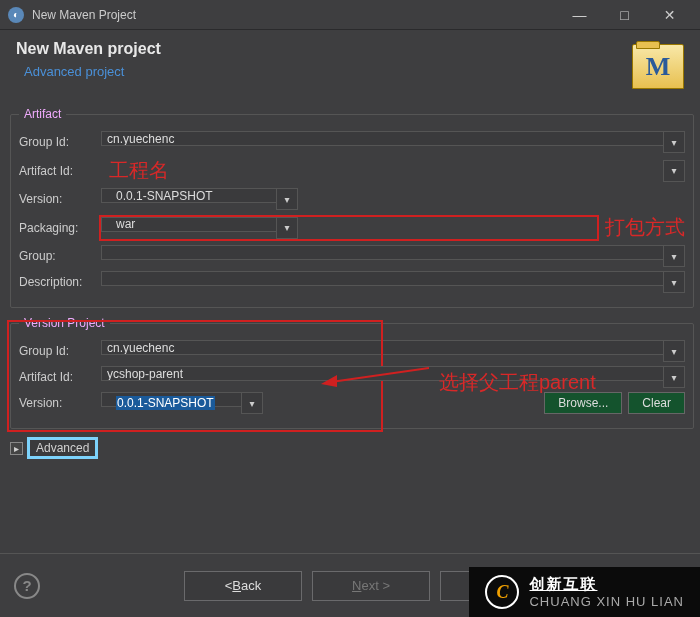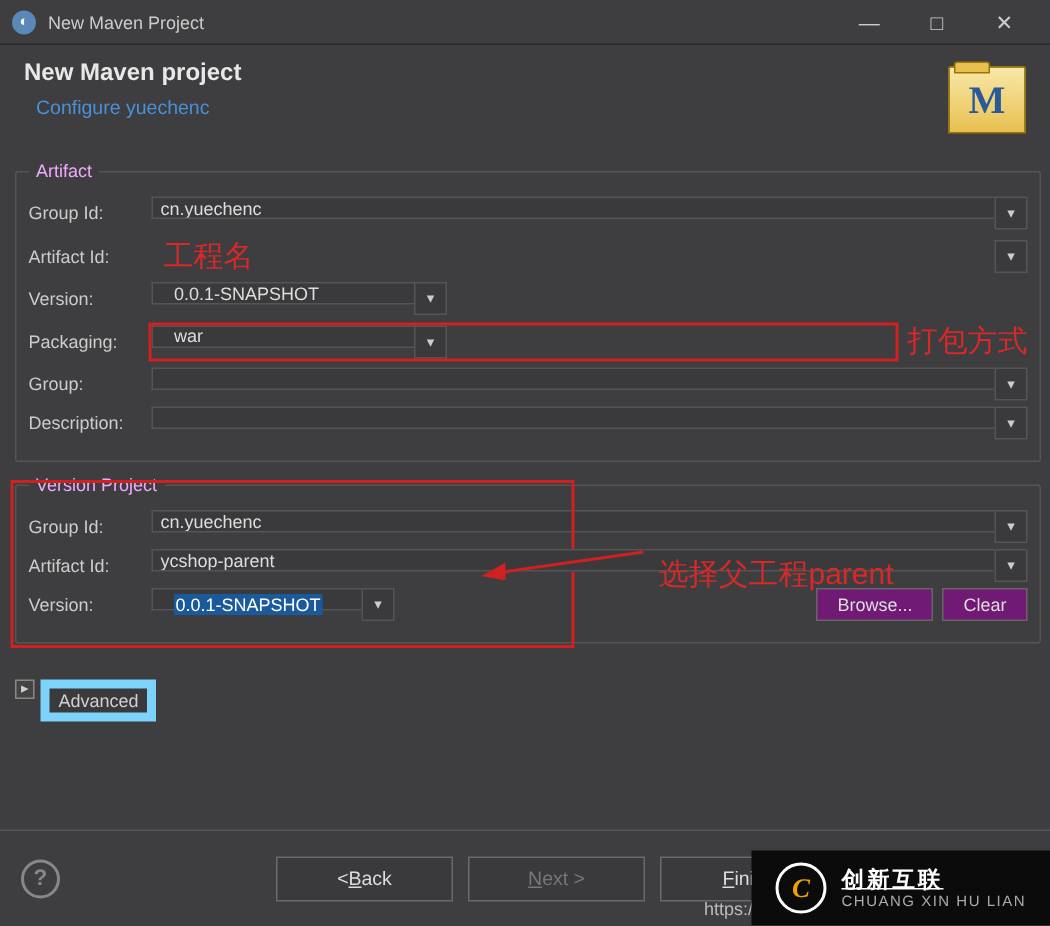--- a/index.html
+++ b/index.html
@@ -31,37 +31,37 @@
     .combo-btn { width: 22px; height: 22px; background: #3a3a3c; border: 1px solid #555; display: flex; align-items: center; justify-content: center; color: #ccc; font-size: 10px; }
     
     .short-combo .combo-input { flex: 0 0 140px; padding-left: 14px; }
     
     .highlight-red { outline: 2px solid #d02020; outline-offset: 0; }
     .red-label { color: #d82828; font-size: 20px; margin-left: 8px; }
     .selected-text { background: #1a5a9a; color: #fff; padding: 0 1px; }
     
     .advanced-row { display: flex; align-items: center; gap: 4px; font-size: 12px; }
     .adv-toggle { width: 13px; height: 13px; border: 1px solid #888; display: flex; align-items: center; justify-content: center; font-size: 10px; background: #444; }
-    .adv-label { border: 6px solid #7dd3fc; padding: 1px 6px; background: #3a3a3c; margin-top: 16px; }
+    .adv-label { border: 3px solid #7dd3fc; padding: 1px 6px; background: #3a3a3c; }
     
     .btn-row-right { display: flex; gap: 6px; margin-left: auto; }
-    .small-btn { background: #701a75; border: 1px solid #666; color: #ddd; padding: 3px 13px; font-size: 12px; height: 22px; }
+    .small-btn { background: #14532d; border: 1px solid #666; color: #ddd; padding: 3px 13px; font-size: 12px; height: 22px; }
     
     .footer { position: absolute; left: 0; right: 0; bottom: 0; height: 64px; border-top: 1px solid #555; display: flex; align-items: center; padding: 0 14px; background: #3e3e40; }
     .help-icon { width: 26px; height: 26px; border: 2px solid #888; border-radius: 50%; display: flex; align-items: center; justify-content: center; color: #888; font-size: 15px; font-weight: bold; }
     .footer-btns { display: flex; gap: 10px; margin-left: auto; }
     .nav-btn { width: 118px; height: 30px; background: #3a3a3c; border: 1px solid #6a6a6c; color: #ddd; font-size: 13px; display: flex; align-items: center; justify-content: center; }
     .nav-btn.disabled { color: #777; }
     .nav-btn u { text-decoration: underline; }
     
     .watermark { position: absolute; right: 0; bottom: 0; background: #0b0b0b; color: #fff; display: flex; align-items: center; padding: 8px 16px; gap: 10px; }
     .wm-icon { width: 34px; height: 34px; border: 2px solid #fff; border-radius: 50%; display: flex; align-items: center; justify-content: center; font-style: italic; font-weight: bold; font-size: 18px; color: #f0a000; font-family: serif; }
     .wm-text { display: flex; flex-direction: column; }
     .wm-line1 { font-size: 15px; font-weight: bold; letter-spacing: 2px; text-decoration: underline; }
-    .wm-line2 { font-size: 10px; color: #aaa; letter-spacing: 1px; }
+    .wm-line2 { font-size: 13px; color: #aaa; letter-spacing: 1px; }
     .url-text { position: absolute; right: 150px; bottom: 4px; color: #bbb; font-size: 12px; }
     
     .parent-fieldset { position: relative; }
     .parent-red-box { position: absolute; border: 2px solid #d02020; pointer-events: none; }
   </style>
 </head>
 <body>
 
 <div class="titlebar">
   <div class="titlebar-icon">◐</div>
@@ -69,21 +69,21 @@
   <div class="window-controls">
     <div class="win-btn">—</div>
     <div class="win-btn">□</div>
     <div class="win-btn">✕</div>
   </div>
 </div>
 
 <div class="header-area">
   <div class="header-texts">
     <div class="header-title">New Maven project</div>
-    <div class="header-subtitle">Configure yuechenc</div>
+    <div class="header-subtitle">Advanced project</div>
   </div>
   <div class="header-icon">M</div>
 </div>
 
 <div class="content">
 
   <fieldset>
     <legend>Artifact</legend>
 
     <div class="form-row">

